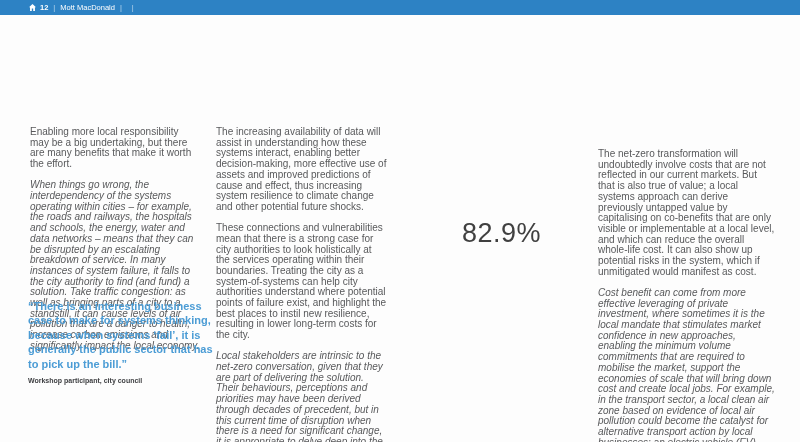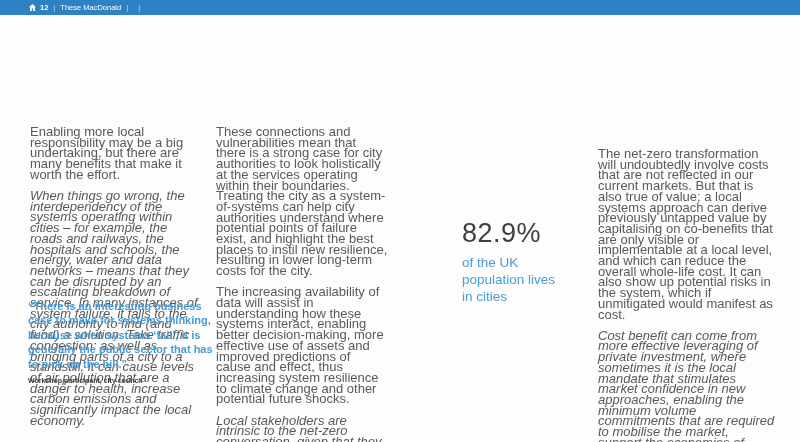--- a/index.html
+++ b/index.html
@@ -25,21 +25,21 @@
   }
   .header-bar .home-icon { display: inline-flex; align-items: center; margin-right: 4px; cursor: pointer; }
   .header-bar .pgnum { font-weight: bold; }
   .header-bar .sep { color: #bcd9ee; margin: 0 5px; font-weight: normal; }
   .header-bar .strong { font-weight: bold; }
 
   
   .col {
     position: absolute;
     color: #58595b;
-    font-size: 13px;
+    font-size: 10px;
     line-height: 10.7px;
     text-align: left;
   }
   .col p { margin-bottom: 10.5px; }
   .col p:last-child { margin-bottom: 0; font-style: italic; }
 
   #col-left    { left: 30px;  top: 127px; width: 170px; }
   #col-middle  { left: 216px; top: 127px; width: 172px; }
   #col-right   { left: 598px; top: 127px; width: 177px; margin-top: 22px; }
 
@@ -81,44 +81,43 @@
 <div class="viewport">
 
   <div class="header-bar">
     <span class="home-icon">
       <svg width="7" height="7" viewBox="0 0 10 10" aria-hidden="true">
         <path d="M5 0 L10 4.5 L8.5 4.5 L8.5 10 L6 10 L6 6.5 L4 6.5 L4 10 L1.5 10 L1.5 4.5 L0 4.5 Z" fill="#ffffff"></path>
       </svg>
     </span>
     <span class="pgnum">12</span>
     <span class="sep">|</span>
-    <span>These MacDonald</span>
+    <span>Mott MacDonald</span>
     <span class="sep">|</span>
     <span class="sep">|</span>
   </div>
 
   <section class="col" id="col-left">
     <p>Enabling more local responsibility may be a big undertaking, but there are many benefits that make it worth the effort.</p>
     <p>When things go wrong, the interdependency of the systems operating within cities – for example, the roads and railways, the hospitals and schools, the energy, water and data networks – means that they can be disrupted by an escalating breakdown of service. In many instances of system failure, it falls to the city authority to find (and fund) a solution. Take traffic congestion: as well as bringing parts of a city to a standstill, it can cause levels of air pollution that are a danger to health, increase carbon emissions and significantly impact the local economy.</p>
   </section>
 
   <div class="quote-block">
     <p class="quote-text">“There is an interesting business case to make for systems thinking, because when systems ‘fail’, it is generally the public sector that has to pick up the bill.”</p>
     <p class="quote-attr">Workshop participant, city council</p>
   </div>
 
   <section class="col" id="col-middle">
+    <p>The increasing availability of data will assist in understanding how these systems interact, enabling better decision-making, more effective use of assets and improved predictions of cause and effect, thus increasing system resilience to climate change and other potential future shocks.</p>
     <p>These connections and vulnerabilities mean that there is a strong case for city authorities to look holistically at the services operating within their boundaries. Treating the city as a system-of-systems can help city authorities understand where potential points of failure exist, and highlight the best places to instil new resilience, resulting in lower long-term costs for the city.</p>
-    <p>The increasing availability of data will assist in understanding how these systems interact, enabling better decision-making, more effective use of assets and improved predictions of cause and effect, thus increasing system resilience to climate change and other potential future shocks.</p>
     <p>Local stakeholders are intrinsic to the net-zero conversation, given that they are part of delivering the solution. Their behaviours, perceptions and priorities may have been derived through decades of precedent, but in this current time of disruption when there is a need for significant change, it is appropriate to delve deep into the motivations that drive behaviour, to release new money flows, enable new operating models and reduce resistance to change.</p>
   </section>
 
   <div class="stat-block">
     <div class="stat-value">82.9%</div>
-    <div class="stat-caption">of the UK population lives in cities</div>
   </div>
 
   <section class="col" id="col-right">
     <p>The net-zero transformation will undoubtedly involve costs that are not reflected in our current markets. But that is also true of value; a local systems approach can derive previously untapped value by capitalising on co-benefits that are only visible or implementable at a local level, and which can reduce the overall whole-life cost. It can also show up potential risks in the system, which if unmitigated would manifest as cost.</p>
     <p>Cost benefit can come from more effective leveraging of private investment, where sometimes it is the local mandate that stimulates market confidence in new approaches, enabling the minimum volume commitments that are required to mobilise the market, support the economies of scale that will bring down cost and create local jobs. For example, in the transport sector, a local clean air zone based on evidence of local air pollution could become the catalyst for alternative transport action by local businesses: an electric vehicle (EV) fleet would become a no regrets solution for local firms and market confidence in EVs is therefore built.</p>
   </section>
 
 </div>
 
 </body></html>

